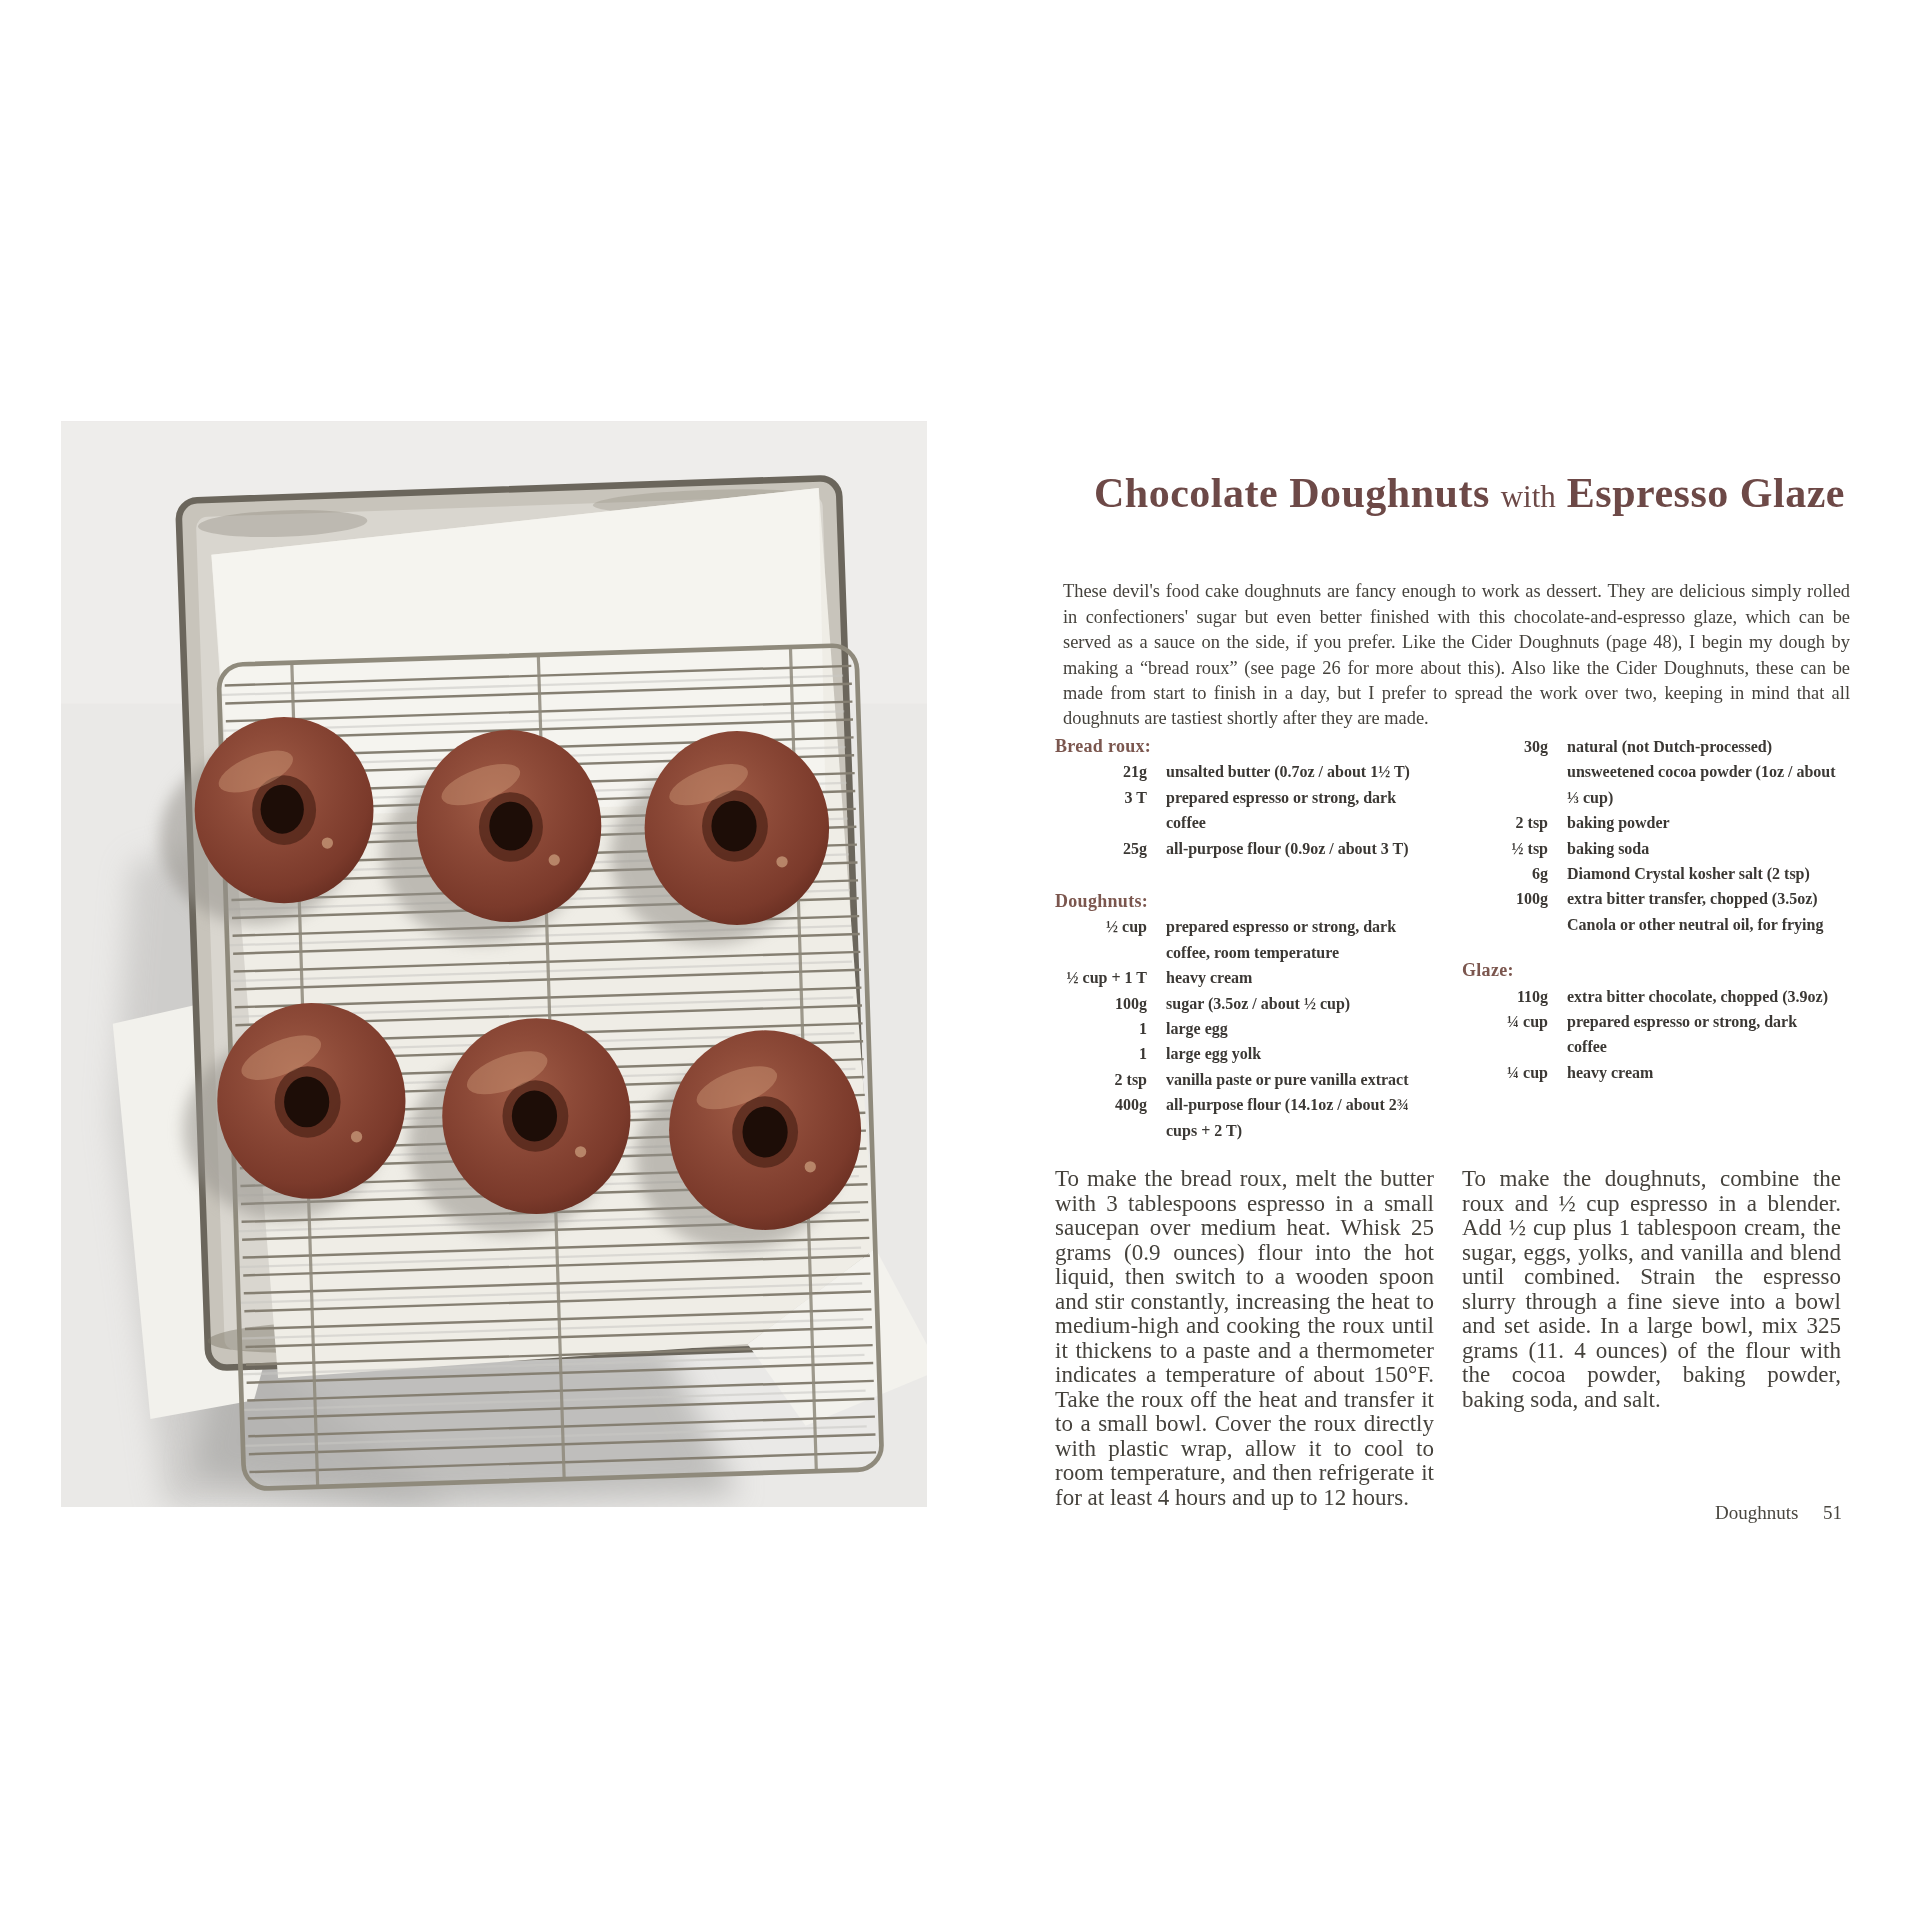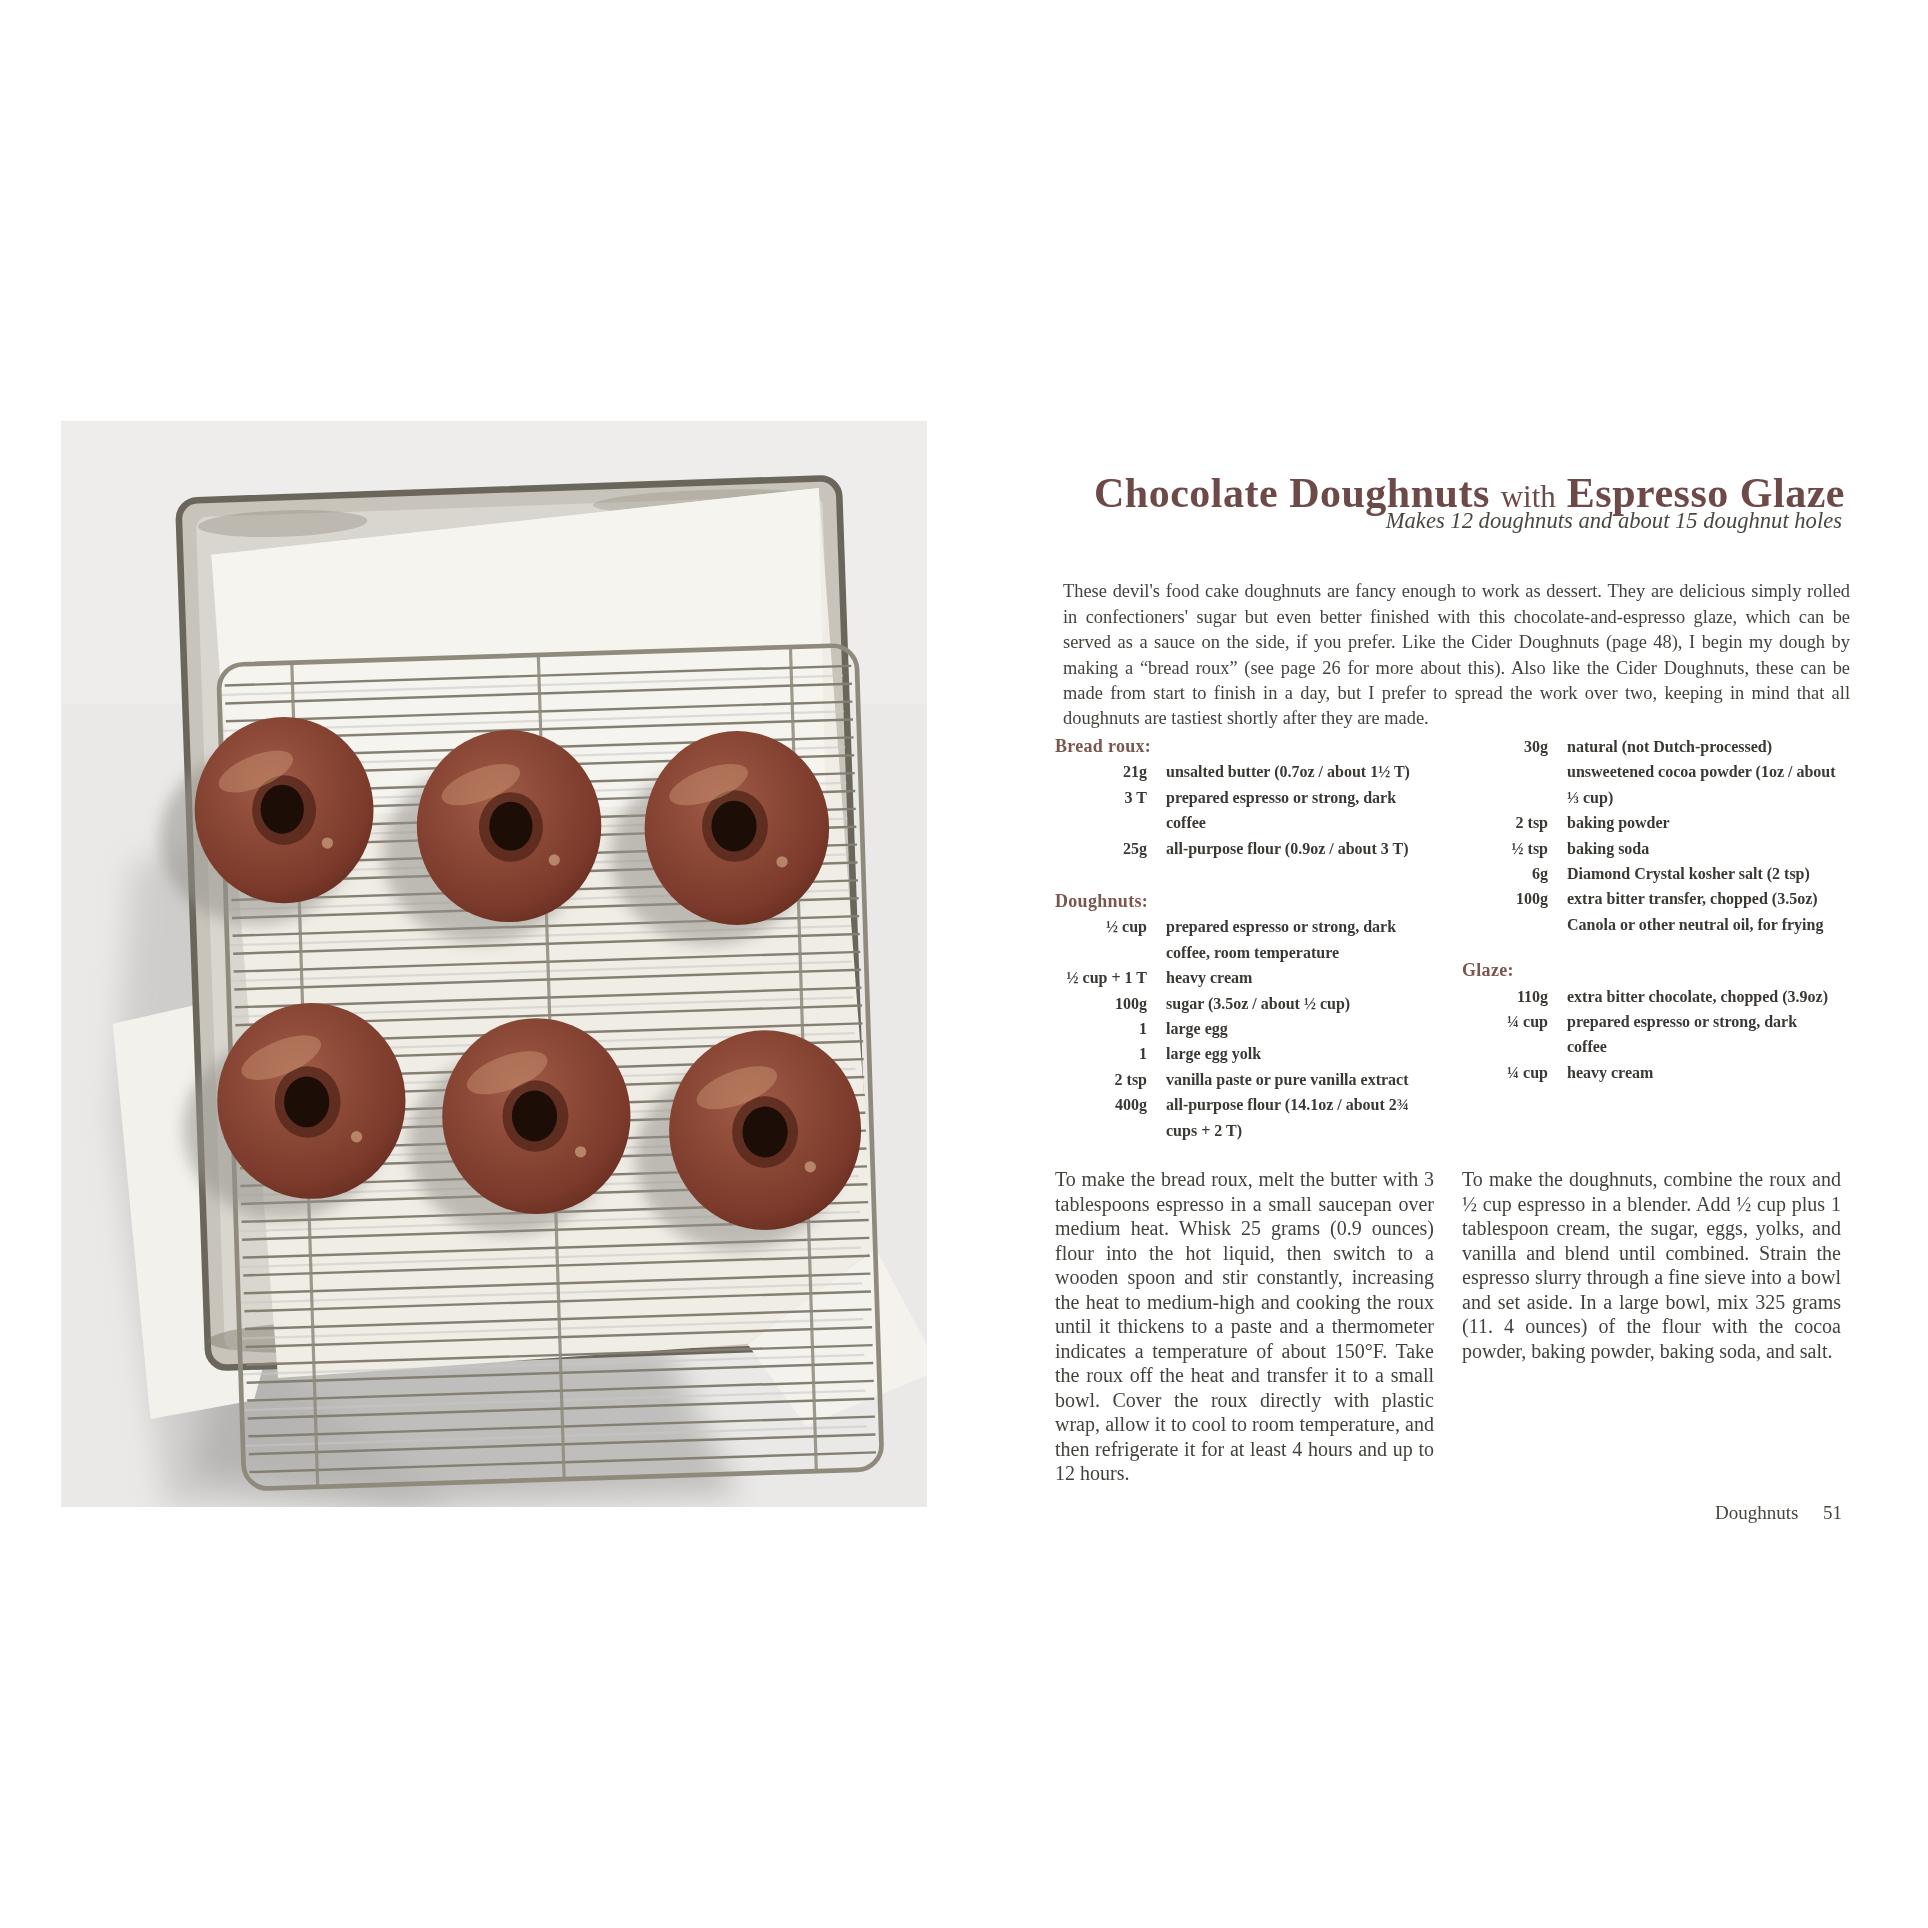--- a/index.html
+++ b/index.html
@@ -24,21 +24,21 @@
   .ing-col.right{left:407px;width:379px;}
   .ing-header{color:#7b564e;font-size:18px;font-weight:700;letter-spacing:0.3px;line-height:25.4px;}
   .ing-row{display:flex;align-items:flex-start;}
   .ing-col.left  .ing-qty{flex:0 0 92px;}
   .ing-col.right .ing-qty{flex:0 0 86px;}
   .ing-qty{text-align:right;white-space:nowrap;}
   .ing-desc{margin-left:19px;flex:1;}
   .ing-gap-lg{height:28px;}
   .ing-gap-md{height:21px;}
 
-  .instr-col{position:absolute;top:734px;font-size:20px;line-height:24.5px;text-align:justify;color:#45423c;}
+  .instr-col{position:absolute;top:734px;font-size:23px;line-height:24.5px;text-align:justify;color:#45423c;}
   .instr-col.left{left:0;width:379px;}
   .instr-col.right{left:407px;width:379px;}
   .instr-col p{margin:0 0 24.5px 0;}
 
   .footer{position:absolute;left:0;top:1069px;width:787px;text-align:right;font-size:19px;color:#4a4740;}
   .footer .pageno{margin-left:24.5px;margin-top:12px;}
 </style>
 </head>
 <body>
 
@@ -218,21 +218,20 @@
           <circle cx="796" cy="792" r="6" fill="#e3bd98" opacity="0.55"></circle>
         </g>
       </g>
     </svg>
   </div>
 
   <div class="recipe">
 
     <h1 class="title"><span>Chocolate Doughnuts</span> <span class="title-with">with</span> <span>Espresso Glaze</span></h1>
 
-    <div class="yield">Makes 12 doughnuts and about 15 doughnut holes</div>
 
     <p class="intro">These devil's food cake doughnuts are fancy enough to work as dessert. They are delicious simply rolled in confectioners' sugar but even better finished with this chocolate-and-espresso glaze, which can be served as a sauce on the side, if you prefer. Like the Cider Doughnuts (page 48), I begin my dough by making a “bread roux” (see page 26 for more about this). Also like the Cider Doughnuts, these can be made from start to finish in a day, but I prefer to spread the work over two, keeping in mind that all doughnuts are tastiest shortly after they are made.</p>
 
     <div class="ing-col left">
       <div class="ing-header">Bread roux:</div>
       <div class="ing-row">
           <div class="ing-qty">21g</div>
           <div class="ing-desc">unsalted butter (0.7oz / about 1½ T)</div>
         </div>
       <div class="ing-row">

